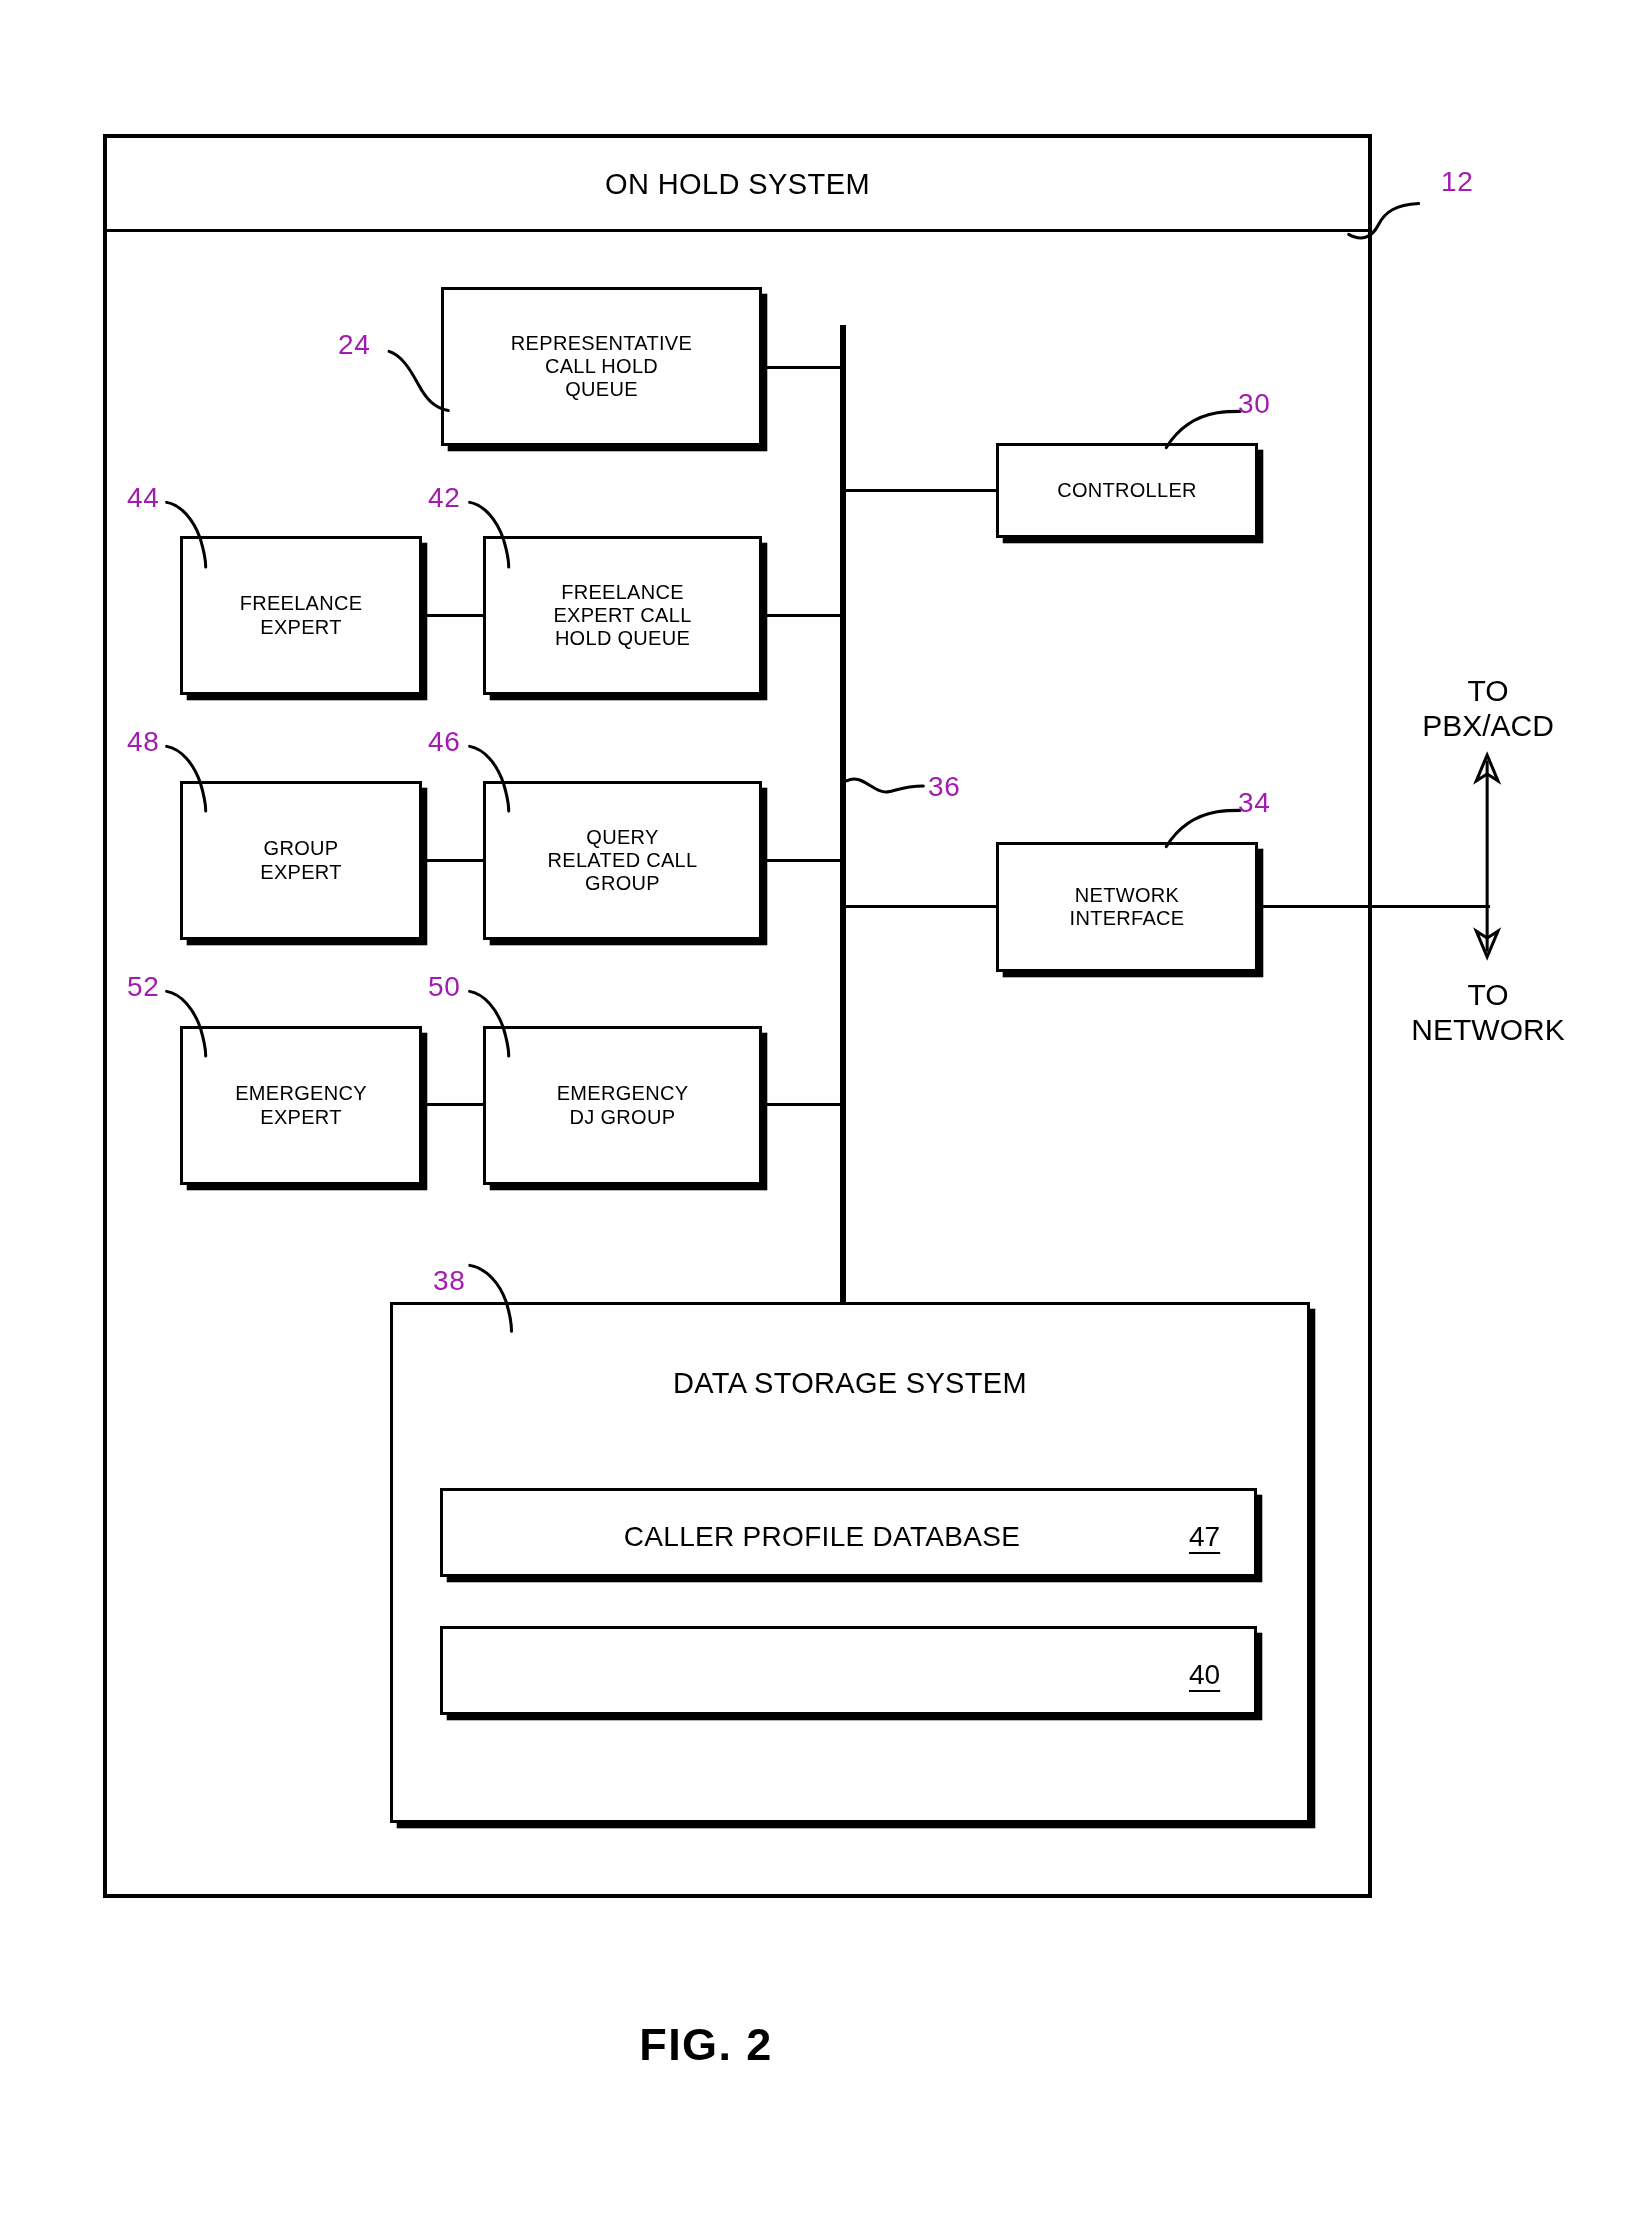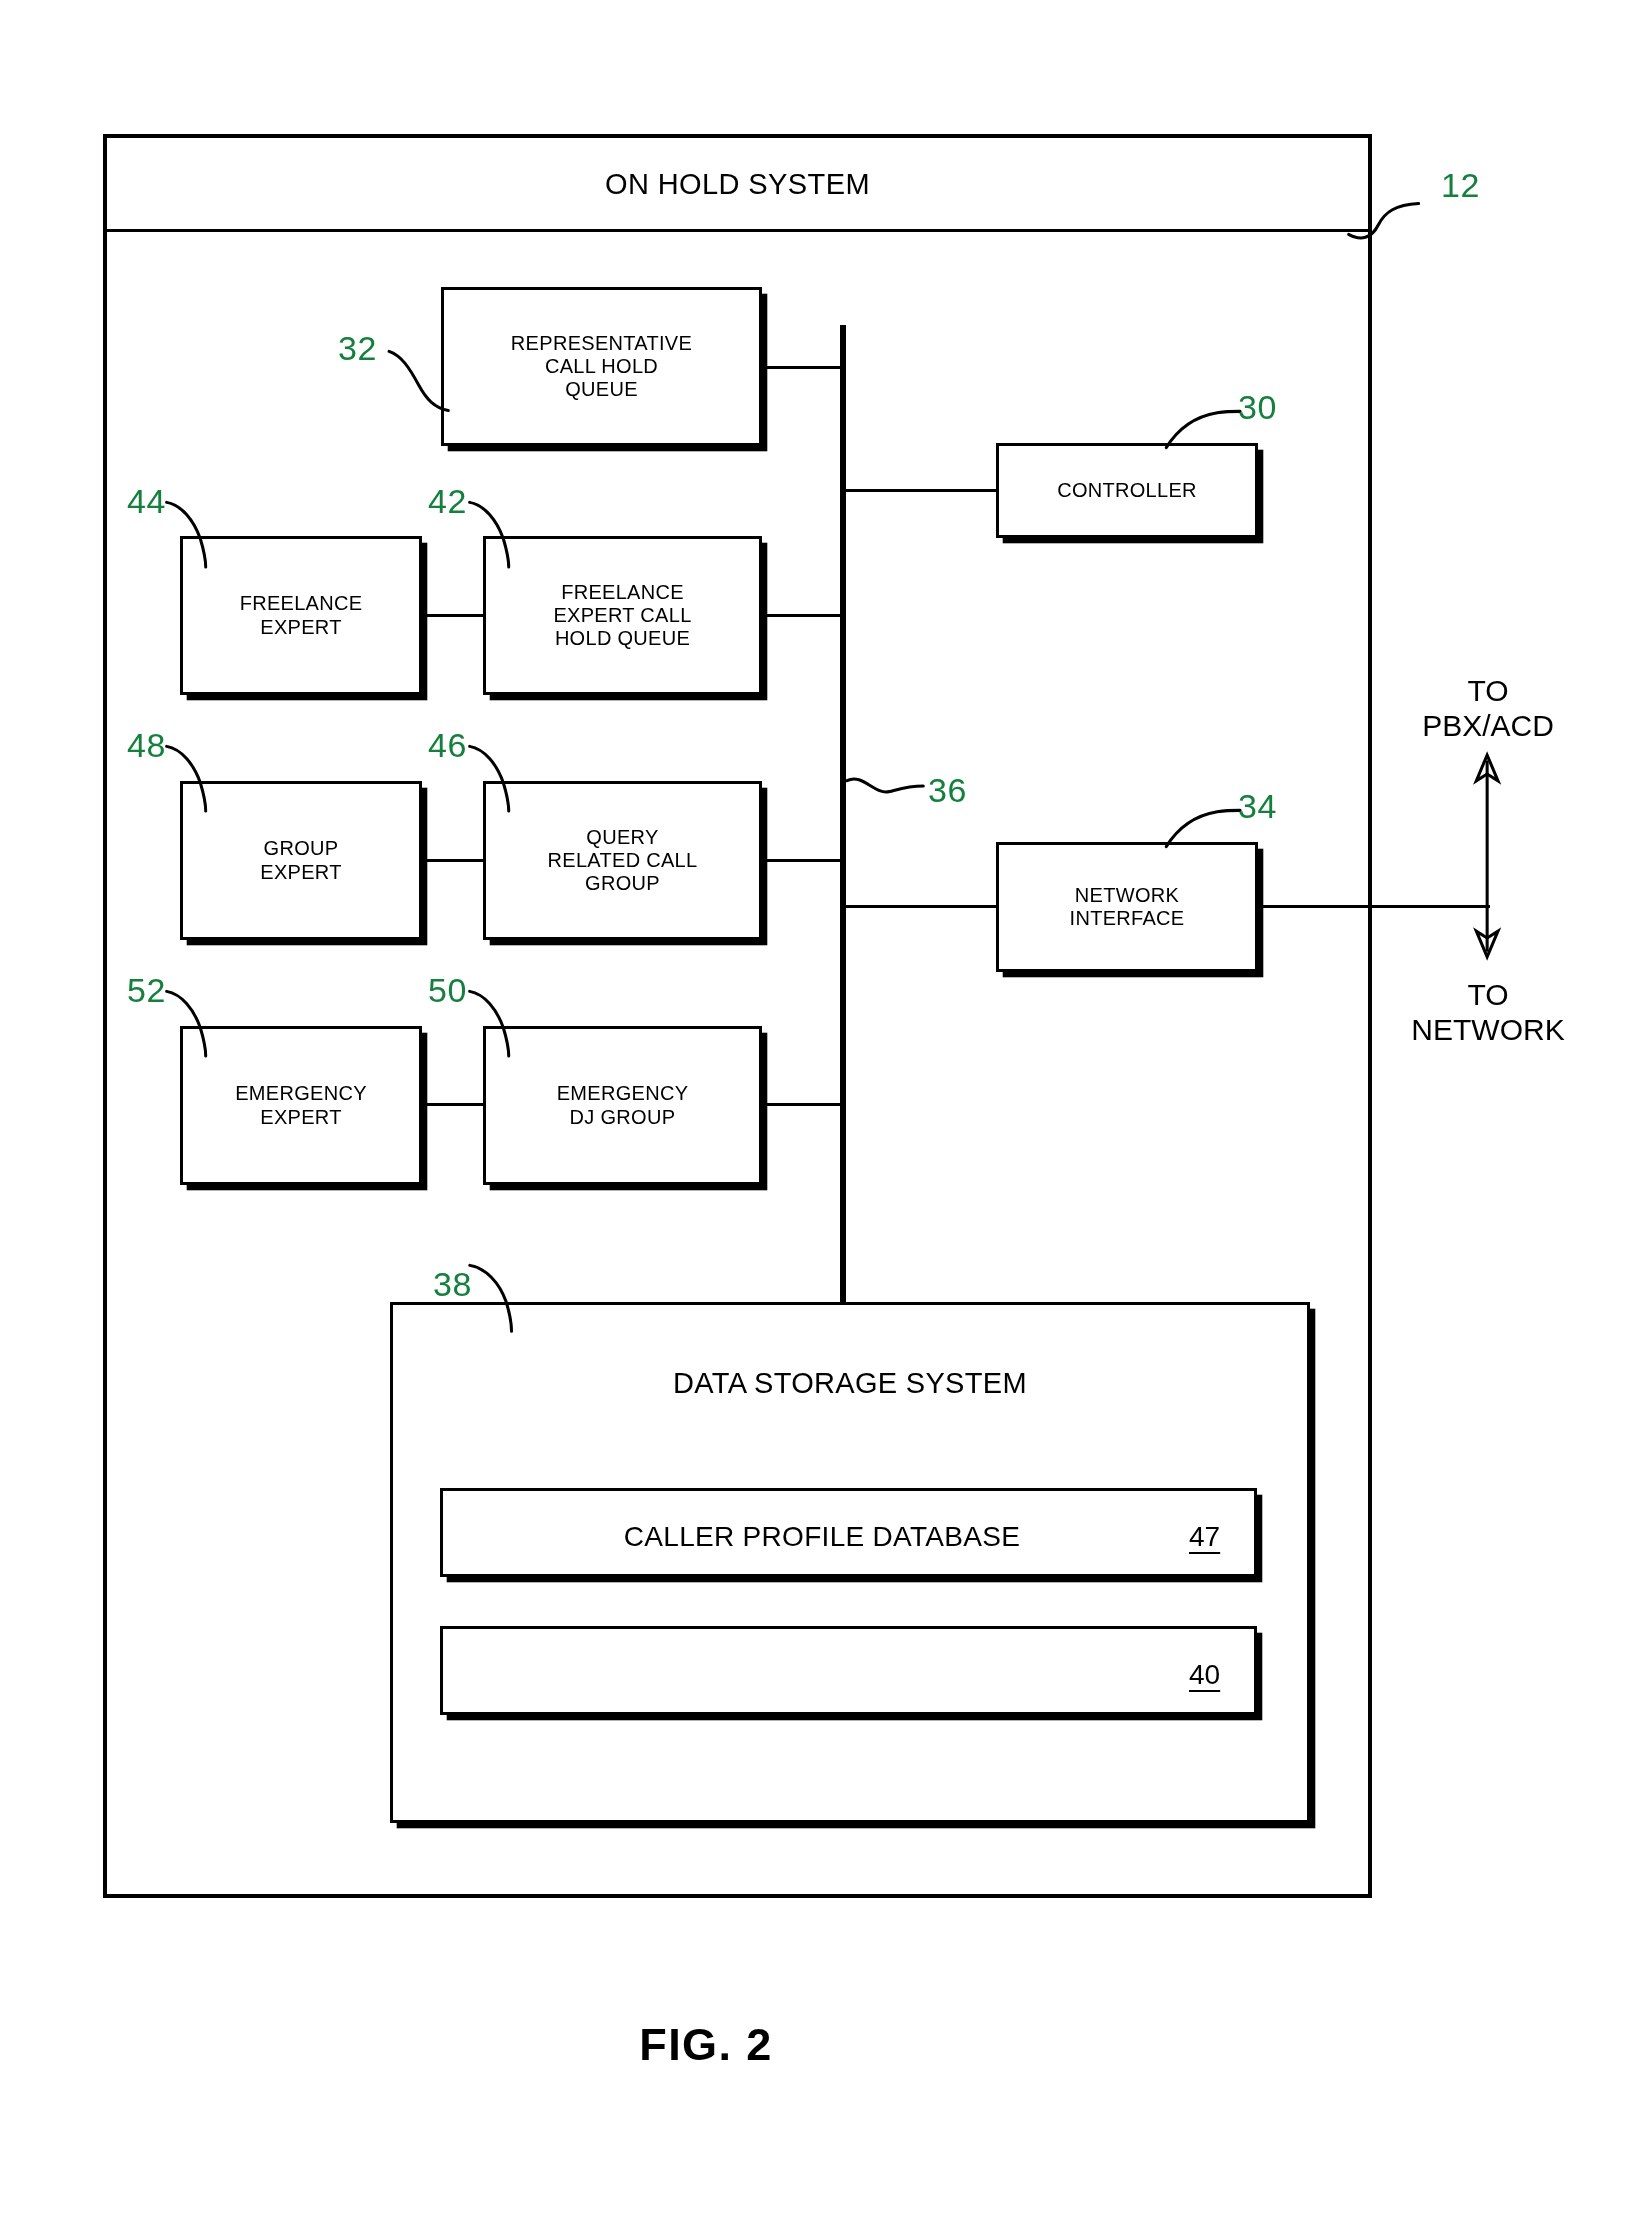--- a/index.html
+++ b/index.html
@@ -49,23 +49,23 @@
     background: #000;
     height: 3.4px;
   }
   .bus {
     position: absolute;
     background: #000;
     width: 6px;
   }
   .refnum {
     position: absolute;
-    font-size: 34px;
+    font-size: 28px;
     letter-spacing: 0.7px;
-    color: #15803d;
+    color: #a21caf;
     white-space: nowrap;
   }
   .leader {
     position: absolute;
     pointer-events: none;
   }
   .leader path {
     fill: none;
     stroke: #000;
     stroke-width: 4.5;
@@ -141,21 +141,21 @@
     <span class="box-label">REPRESENTATIVE
 CALL HOLD
 QUEUE</span>
   </div>
 
   <div class="hline" style="left:762px; top:366px; width:82px;"></div>
 
   <svg class="leader" style="left:386px; top:346px; width:68px; height:74px;" viewBox="0 0 100 110">
     <path d="M 4 8 C 22 14, 34 32, 48 58 C 60 80, 72 92, 92 96"></path>
   </svg>
-  <div class="refnum" style="left:338px; top:329px;">32</div>
+  <div class="refnum" style="left:338px; top:329px;">24</div>
 
   <div class="box" style="left:996px; top:443px; width:262px; height:95px;">
     <span class="box-label">CONTROLLER</span>
   </div>
   <div class="hline" style="left:840px; top:489px; width:157px;"></div>
 
   <svg class="leader" style="left:1162px; top:406px; width:81px; height:47px;" viewBox="0 0 120 70">
     <path d="M 6 62 C 22 36, 46 16, 82 10 C 96 8, 106 8, 116 8"></path>
   </svg>
   <div class="refnum" style="left:1238px; top:388px;">30</div>

